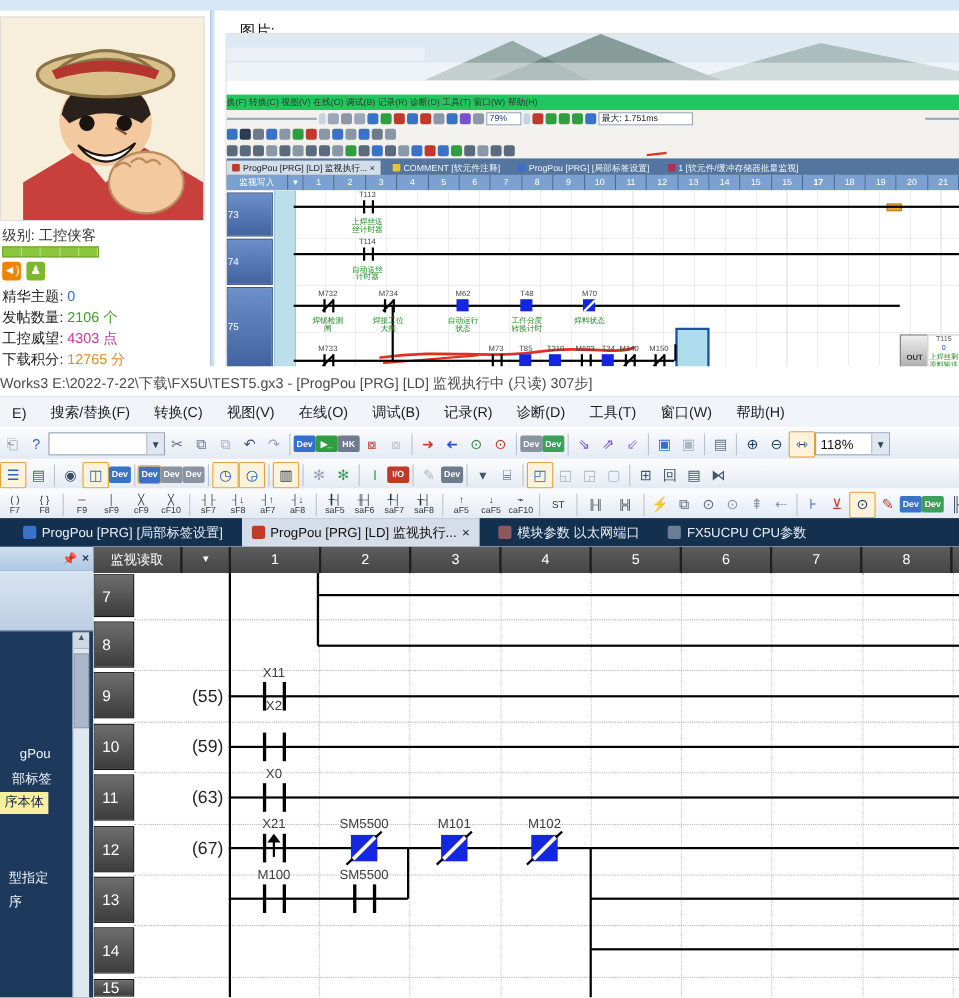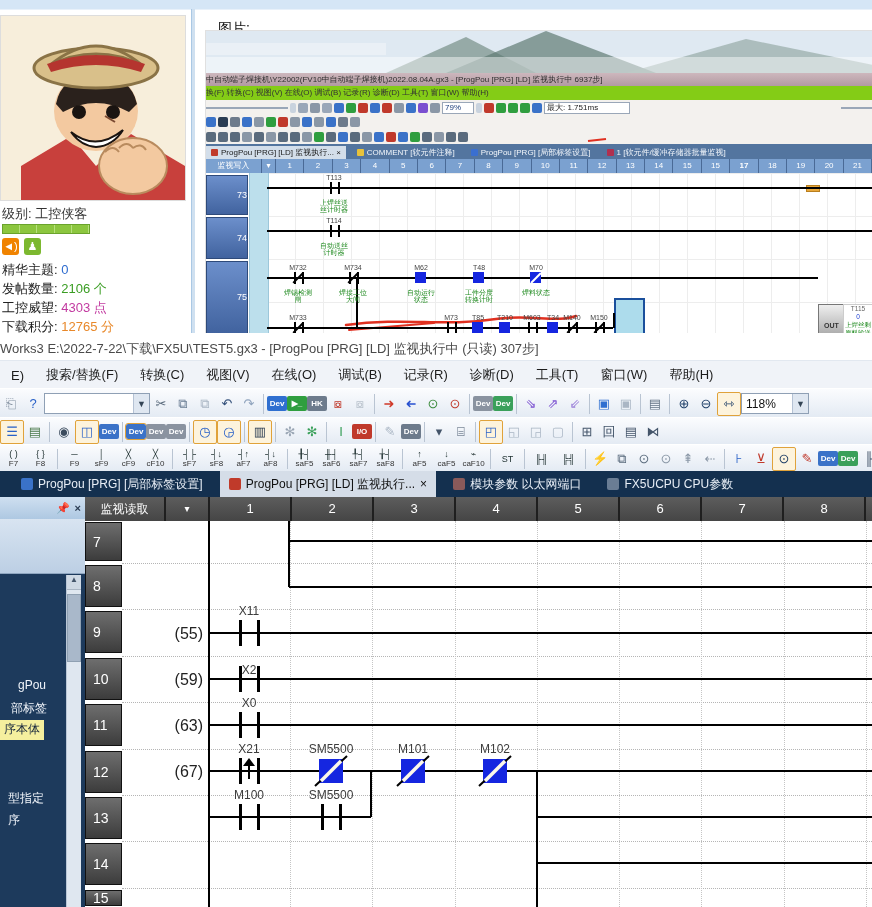--- a/index.html
+++ b/index.html
@@ -12,34 +12,34 @@
   .level{left:2px;top:205px;font-size:13px;color:#333;}
   .xpbar{left:2px;top:224px;width:86px;height:8px;background:#8cc63f;border:1px solid #6aa32c;display:flex;}
   .xpbar span{flex:1;border-right:1px solid #b7e07e;}
   .badge{top:238px;width:17px;height:17px;border-radius:3px;font-size:11px;color:#fff;text-align:center;line-height:17px;}
   .stats{left:2px;top:260px;font-size:13px;color:#222;line-height:19px;white-space:nowrap;}
   .img-label{left:218px;top:20px;font-size:14px;color:#111;}
   
   #emb{left:205px;top:30px;width:667px;height:303px;background:#fff;font-family:"Liberation Sans",sans-serif;}
   .e-desktop{left:0;top:0;width:667px;height:42px;background:linear-gradient(180deg,#dfe9f2,#c9d9e6);}
   .e-title{left:0;top:42px;width:667px;height:13px;background:linear-gradient(180deg,#cdb7bd,#b29aa2);color:#2e2e2e;font-size:8px;line-height:13px;white-space:nowrap;overflow:hidden;}
-  .e-menu{left:0;top:55px;width:667px;height:14px;background:#84cc16;color:#333;font-size:8px;line-height:14px;white-space:nowrap;overflow:hidden;border-bottom:1px solid #ddd;}
+  .e-menu{left:0;top:55px;width:667px;height:14px;background:#22c55e;color:#333;font-size:8px;line-height:14px;white-space:nowrap;overflow:hidden;border-bottom:1px solid #ddd;}
   .e-tb{left:0;width:667px;background:#f3f1ee;display:flex;align-items:center;gap:2px;overflow:hidden;}
   .blob{display:inline-block;width:10px;height:10px;border-radius:2px;flex:0 0 auto;}
   .e-box{background:#fff;border:1px solid #9aa7b8;font-size:8px;color:#222;line-height:10px;padding:0 2px;white-space:nowrap;}
   .e-tabs{left:0;top:113px;width:667px;height:15px;background:#53759f;display:flex;align-items:flex-end;overflow:hidden;}
   .e-tab{font-size:8px;line-height:13px;padding:0 5px;white-space:nowrap;color:#f2f6fb;display:flex;gap:3px;align-items:center;}
   .e-tab.on{background:#d3deea;color:#1a1a1a;}
   .e-dot{width:7px;height:7px;border-radius:1px;display:inline-block;}
   .e-hd{left:0;top:128px;width:667px;height:14px;background:#737373;display:flex;overflow:hidden;}
   .e-hd .cell{background:#7ba1d0;color:#fff;font-size:8px;text-align:center;line-height:14px;border-right:1px solid #4a6a96;flex:0 0 auto;}
   #e-ladder{left:0;top:142px;width:667px;height:161px;background:#fff;overflow:hidden;}
   .e-grid{left:61px;top:0;width:606px;height:161px;
     background-image:repeating-linear-gradient(90deg,#ededed 0 1px,transparent 1px 28px),repeating-linear-gradient(180deg,#ededed 0 1px,transparent 1px 43px);}
-  .e-rownum{left:0;width:40px;background:linear-gradient(180deg,#6c8fcb,#41639f);color:#fff;font-size:9px;text-align:right;border:1px solid #2e4a7a;}
+  .e-rownum{left:0;width:40px;background:linear-gradient(180deg,#6c8fcb,#41639f);color:#fff;font-size:9px;text-align:left;border:1px solid #2e4a7a;}
   .e-cyan{left:43px;top:0;width:18px;height:161px;background:#bcdfec;border-left:1px solid #9cc7da;border-right:1px solid #9cc7da;}
   .wire{background:#000;}
   .lbl{position:absolute;font-size:7px;color:#444;text-align:center;white-space:nowrap;}
   .cmt{position:absolute;font-size:7px;color:#1f8a1f;text-align:center;line-height:7px;white-space:nowrap;}
   .sel-rect{left:408px;top:125px;width:27px;height:48px;background:#addcec;border:2px solid #1a4f9c;}
   .out-coil{left:612px;top:131px;width:25px;height:42px;background:linear-gradient(180deg,#efefef,#8f8f8f);border:1px solid #777;color:#333;font-size:7px;font-weight:bold;text-align:center;line-height:42px;}
   .out-dev{left:637px;top:131px;width:28px;height:42px;background:#fff;border:1px solid #ccc;font-size:6.5px;line-height:8px;text-align:center;color:#555;}
   
   #win{left:0;top:333px;width:872px;height:574px;background:#fff;}
   .w-title{left:0;top:4px;width:872px;height:23px;background:#fff;color:#4a4a4a;font-size:13px;line-height:23px;white-space:nowrap;overflow:hidden;}
@@ -126,21 +126,20 @@
     <div class="abs e-desktop">
       <svg width="667" height="42" viewBox="0 0 667 42">
         <rect width="667" height="42" fill="#dfe9f2"></rect>
         <path d="M180 42 L260 6 L330 42 Z" fill="#7e948e" opacity="0.75"></path>
         <path d="M240 42 L340 0 L450 42 Z" fill="#5f7a74" opacity="0.7"></path>
         <path d="M420 42 L540 8 L667 34 L667 42 Z" fill="#8aa09a" opacity="0.6"></path>
         <rect y="26" width="667" height="16" fill="#ffffff" opacity="0.45"></rect>
         <rect y="12" width="180" height="12" fill="#ffffff" opacity="0.35"></rect>
       </svg>
     </div>
-    <div class="abs e-title">中自动端子焊接机\Y22002(FV10中自动端子焊接机)2022.08.04A.gx3 - [ProgPou [PRG] [LD] 监视执行中 6937步]</div>
     <div class="abs e-menu">换(F)   转换(C)   视图(V)   在线(O)   调试(B)   记录(R)   诊断(D)   工具(T)   窗口(W)   帮助(H)</div>
     <div class="abs e-tb" id="e-tb1" style="top:69px;height:15px;">
         <div class="e-box" style="min-width: 76px;"></div>
         <div class="blob" style="background: rgb(201, 211, 222); width: 6px;"></div>
         <div class="blob" style="background: rgb(154, 167, 184);"></div>
         <div class="blob" style="background: rgb(138, 151, 166);"></div>
         <div class="blob" style="background: rgb(154, 167, 184);"></div>
         <div class="blob" style="background: rgb(58, 114, 200);"></div>
         <div class="blob" style="background: rgb(47, 158, 63);"></div>
         <div class="blob" style="background: rgb(192, 57, 43);"></div>
@@ -646,21 +645,21 @@
           <div class="wire abs" style="left: 123px; top: 249px; width: 664px; height: 2px;"></div>
           <div class="wire abs" style="left: 123px; top: 295px; width: 163px; height: 2px;"></div>
           <div class="wire abs" style="left: 452px; top: 295px; width: 335px; height: 2px;"></div>
           <div class="wire abs" style="left: 452px; top: 341px; width: 335px; height: 2px;"></div>
           <div class="wire abs" style="left: 203px; top: 0px; width: 2px; height: 66px;"></div>
           <div class="wire abs" style="left: 285px; top: 250px; width: 2px; height: 46px;"></div>
           <div class="wire abs" style="left: 451px; top: 250px; width: 2px; height: 136px;"></div>
           <div class="devlbl" style="left: 129px; top: 83px;">X11</div>
           <div class="wire abs" style="left: 154px; top: 99px; width: 3px; height: 26px;"></div>
           <div class="wire abs" style="left: 172px; top: 99px; width: 3px; height: 26px;"></div>
-          <div class="devlbl" style="left: 129px; top: 142px;">X2</div>
+          <div class="devlbl" style="left: 129px; top: 113px;">X2</div>
           <div class="wire abs" style="left: 154px; top: 145px; width: 3px; height: 26px;"></div>
           <div class="wire abs" style="left: 172px; top: 145px; width: 3px; height: 26px;"></div>
           <div class="devlbl" style="left: 129px; top: 175px;">X0</div>
           <div class="wire abs" style="left: 154px; top: 191px; width: 3px; height: 26px;"></div>
           <div class="wire abs" style="left: 172px; top: 191px; width: 3px; height: 26px;"></div>
           <div class="devlbl" style="left: 129px; top: 221px;">X21</div>
           <div class="wire abs" style="left: 154px; top: 237px; width: 3px; height: 26px;"></div>
           <div class="wire abs" style="left: 172px; top: 237px; width: 3px; height: 26px;"></div>
           <div class="wire abs" style="left: 163px; top: 242px; width: 2px; height: 16px;"></div>
           <div class="abs" style="left: 158px; top: 237px; width: 0px; height: 0px; border-left: 6px solid transparent; border-right: 6px solid transparent; border-bottom: 8px solid rgb(0, 0, 0);"></div>

